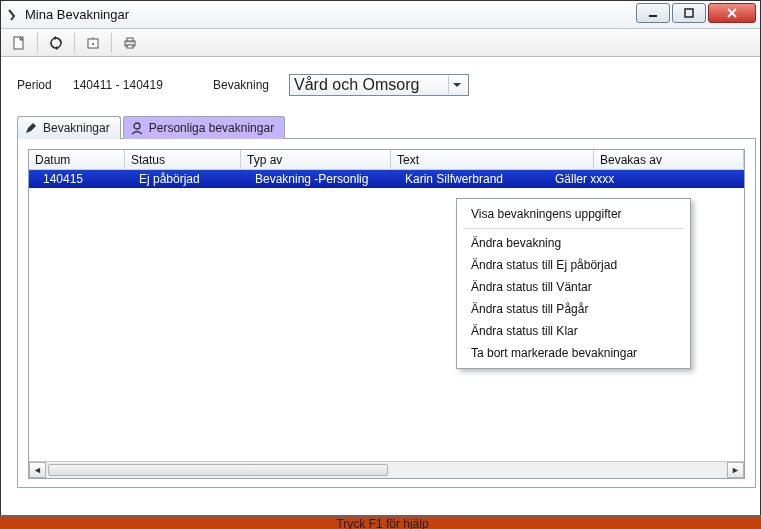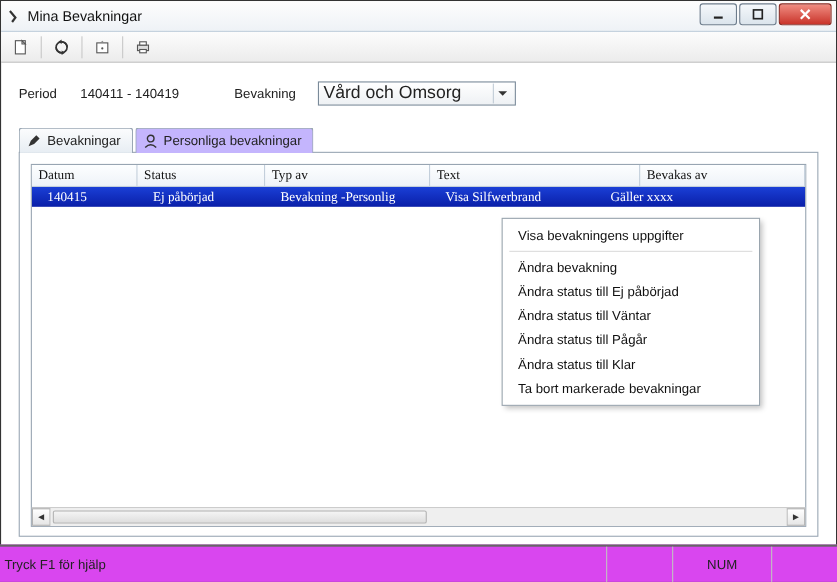--- a/index.html
+++ b/index.html
@@ -53,21 +53,21 @@
   .tbtn {
     width: 24px; height: 22px;
     display: flex; align-items: center; justify-content: center;
     border: 1px solid transparent;
     border-radius: 2px;
     cursor: pointer;
   }
   .tsep { width: 1px; height: 20px; background: #c8c8c8; margin: 0 4px; }
   
   .content {
-    padding: 16px 16px 0 16px;
+    padding: 16px 4px 0 16px;
     height: 442px;
     position: relative;
   }
   .filter-row {
     display: flex;
     align-items: center;
     height: 24px;
     margin-bottom: 18px;
   }
   .filter-row .lbl { color: #222; }
@@ -108,21 +108,20 @@
   }
   .tab.active { background: #c4b5fd; z-index: 5; }
   .tab .ticon { width: 14px; height: 14px; display: inline-flex; }
   .tabpanel {
     border: 1px solid #9aa7b4;
     background: #fff;
     height: 350px;
     padding: 10px;
     position: relative;
     margin-top: -1px;
-    font-family: Liberation Serif, serif;
   }
   .tablewrap {
     border: 1px solid #98a5b2;
     height: 330px;
     display: flex;
     flex-direction: column;
     background: #fff;
     position: relative;
   }
   .thead {
@@ -195,27 +194,28 @@
     padding: 0 14px;
     font-size: 12px;
     color: #111;
     cursor: pointer;
   }
   .ctxsep { height: 1px; background: #dcdcdc; margin: 3px 6px; }
   
   .statusbar {
     position: absolute;
     left: 0; right: 0; bottom: 0;
-    height: 34px;
+    height: 14px;
     border-top: 2px solid #666;
-    background: #d946ef;
+    background: #c2410c;
     display: flex;
     align-items: center;
     font-size: 12px;
     color: #222;
+    flex-direction: column;
   }
   .statusbar .sb-left { padding-left: 4px; flex: 1; }
   .statusbar .sb-cell {
     width: 90px;
     border-left: 1px solid #c0c0c0;
     height: 100%;
     display: flex; align-items: center; justify-content: center;
   }
   .statusbar .sb-spacer {
     width: 60px;
@@ -330,21 +330,21 @@
         <div class="th c-status">Status</div>
         <div class="th c-type">Typ av</div>
         <div class="th c-text">Text</div>
         <div class="th c-who">Bevakas av</div>
       </div>
       <div class="tbody">
         <div class="trow sel">
           <div class="td c-date">140415</div>
           <div class="td c-status">Ej påbörjad</div>
           <div class="td c-type">Bevakning -Personlig</div>
-          <div class="td c-who">Visa Silfwerbrand</div>
+          <div class="td c-who">Karin Silfwerbrand</div>
           <div class="td c-text">Gäller xxxx</div>
         </div>
       </div>
       <div class="hscroll">
         <div class="hbtn">◄</div>
         <div class="htrack">
           <div class="hthumb"></div>
         </div>
         <div class="hbtn">►</div>
       </div>

